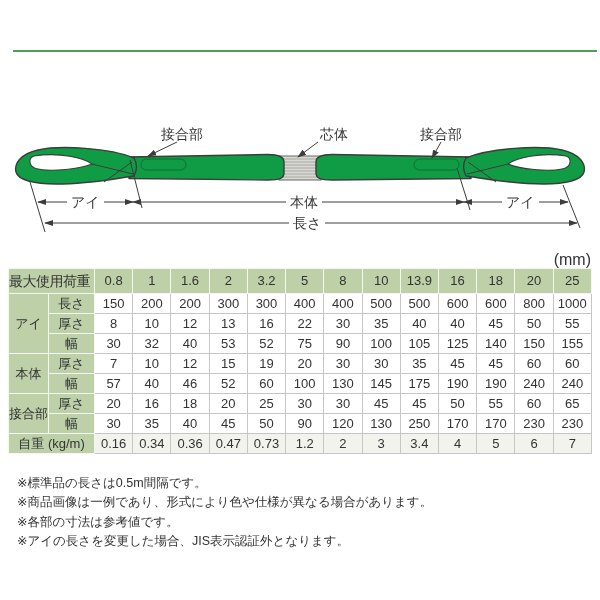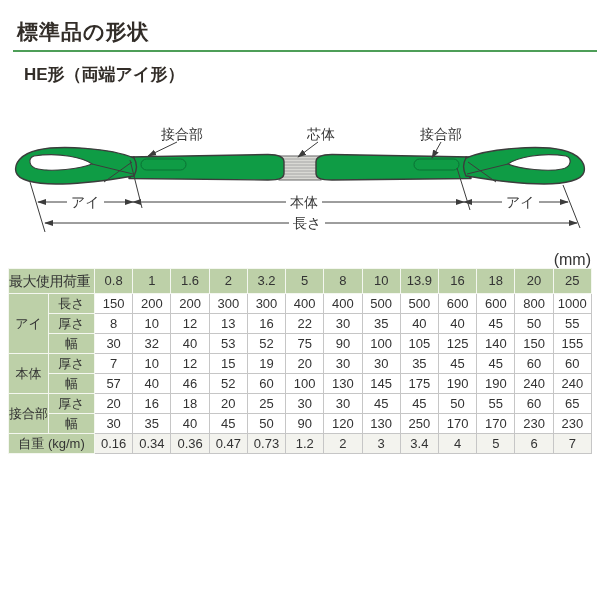--- a/index.html
+++ b/index.html
@@ -62,23 +62,21 @@
   .spec tr.weight td.data{background:var(--weight-row-bg);}
 
   .notes{position:absolute;left:17px;top:474px;font-size:12.5px;line-height:1.55;color:#333;}
   .notes div{white-space:nowrap;}
 </style>
 </head>
 <body>
 
 <div class="page">
 
-  <div class="title">標準品の形状</div>
   <div class="divider"></div>
-  <div class="subtitle">HE形（両端アイ形）</div>
 
   <div class="diagram">
     <svg width="600" height="135" viewBox="0 0 600 135">
       <defs>
         <marker id="arr" viewBox="0 0 10 10" refX="9" refY="5" markerWidth="9" markerHeight="9" orient="auto-start-reverse">
           <path d="M0,1.5 L10,5 L0,8.5 Z" fill="#3c3c3c"></path>
         </marker>
         <g id="eyeShape">
           <path d="M134,46 C110,36 60,33 38,38 C20,42 14,52 16,60 C18,68 34,72 56,72 C90,72 118,66 134,64 C137,58 137,51 134,46 Z" fill="var(--sling-green)" stroke="var(--sling-outline)" stroke-width="1.4" stroke-linejoin="round"></path>
           <path d="M34,44 C60,40 84,46 92,52 C80,57 52,60 38,57 C28,55 28,46 34,44 Z" fill="#fff" stroke="var(--sling-outline)" stroke-width="1.2" stroke-linejoin="round"></path>
@@ -118,21 +116,21 @@
 
       <g stroke="#3c3c3c" stroke-width="1">
         <line x1="38" y1="90" x2="133" y2="90" marker-start="url(#arr)" marker-end="url(#arr)"></line>
         <line x1="133" y1="90" x2="464" y2="90" marker-start="url(#arr)" marker-end="url(#arr)"></line>
         <line x1="464" y1="90" x2="568" y2="90" marker-start="url(#arr)" marker-end="url(#arr)"></line>
         <line x1="45" y1="111" x2="577" y2="111" marker-start="url(#arr)" marker-end="url(#arr)"></line>
       </g>
     </svg>
 
     <span class="dlabel" style="left:161px;top:14px">接合部</span>
-    <span class="dlabel" style="left:307px;top:14px">芯体</span>
+    <span class="dlabel" style="left:320px;top:14px">芯体</span>
     <span class="dlabel" style="left:420px;top:14px">接合部</span>
 
     <span class="dlabel dim" style="left:67px;top:82px">アイ</span>
     <span class="dlabel dim" style="left:286px;top:82px">本体</span>
     <span class="dlabel dim" style="left:502px;top:82px">アイ</span>
     <span class="dlabel dim" style="left:289px;top:103px">長さ</span>
   </div>
 
   <div class="unit">(mm)</div>
 
@@ -287,14 +285,20 @@
           <td class="data">3</td>
           <td class="data">3.4</td>
           <td class="data">4</td>
           <td class="data">5</td>
           <td class="data">6</td>
           <td class="data">7</td>
         </tr>
       </tbody>
   </table>
 
+  <div class="notes">
+    <div>※標準品の長さは0.5m間隔です。</div>
+    <div>※商品画像は一例であり、形式により色や仕様が異なる場合があります。</div>
+    <div>※各部の寸法は参考値です。</div>
+    <div>※アイの長さを変更した場合、JIS表示認証外となります。</div>
+  </div>
 
 </div>
 
 </body></html>

